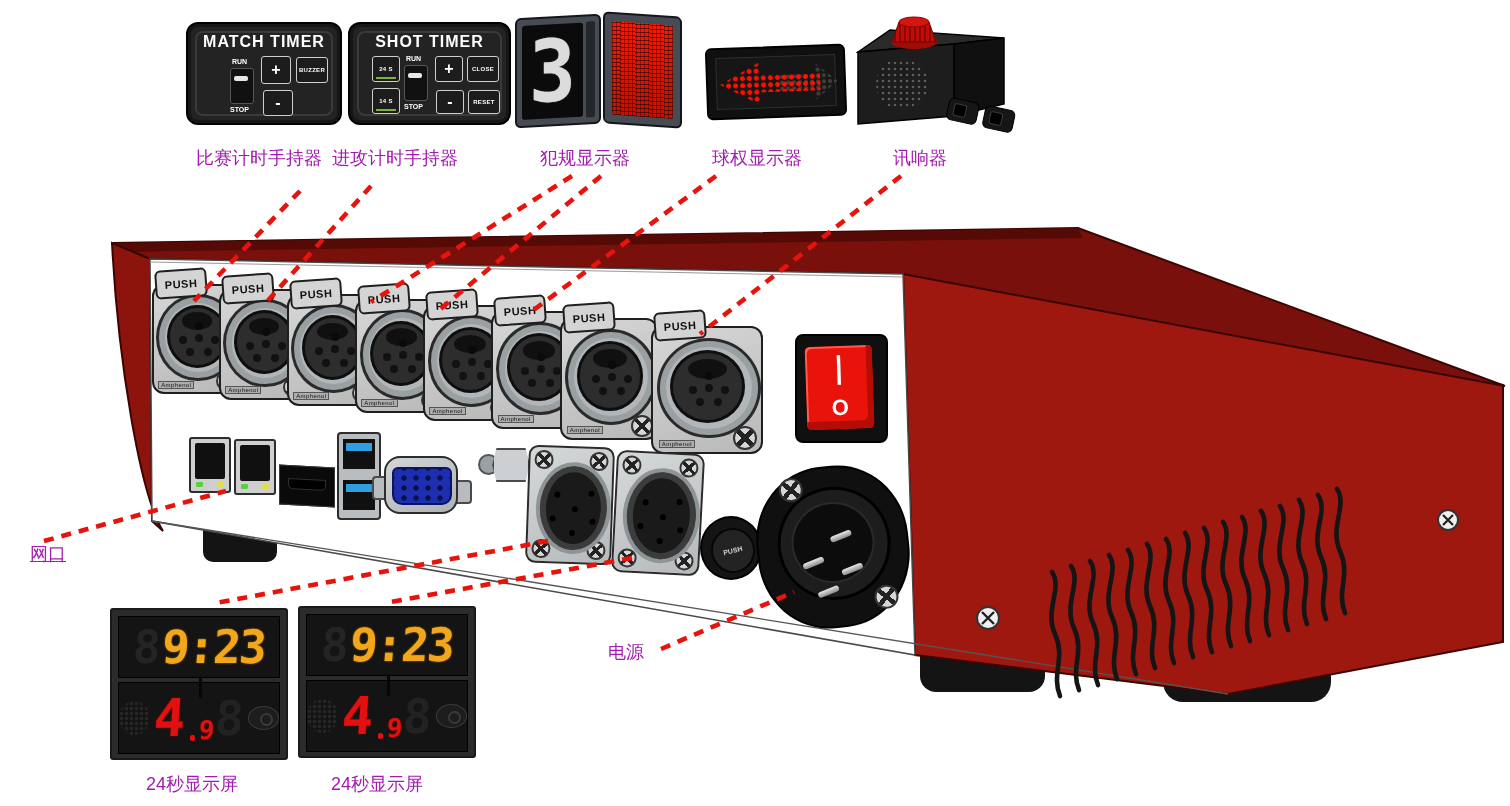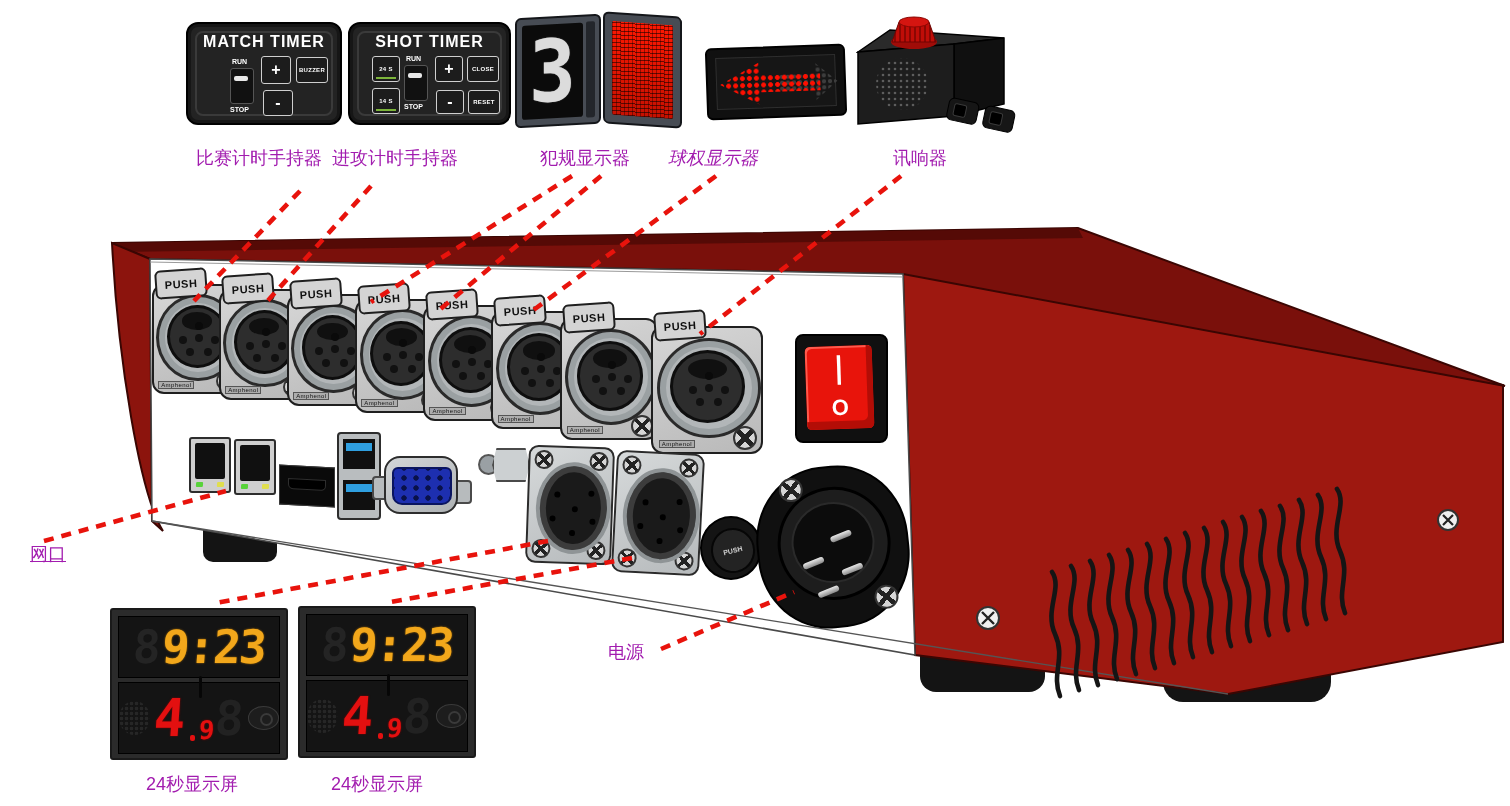--- a/index.html
+++ b/index.html
@@ -226,21 +226,21 @@
   <div class="comp foulB" style="left:603px;top:14px;width:79px;height:112px;">
     <div class="face"></div>
   </div>
   <div class="cap" style="left:540px;top:146px;">犯规显示器</div>
 
   <div class="comp poss" style="left:706px;top:46px;width:140px;height:72px;">
     <div class="face"></div>
     <div class="arrow ghost" style="left:52%;top:14px;width:44%;height:42px;"></div>
     <div class="arrow" style="left:10px;top:12px;width:76%;height:46px;"></div>
   </div>
-  <div class="cap" style="left:668px;top:146px;font-style:italic;">球权显示器</div>
+  <div class="cap" style="left:712px;top:146px;">球权显示器</div>
 
   <div class="comp" style="left:856px;top:12px;width:170px;height:122px;">
     <svg width="170" height="122" viewBox="0 0 170 122">
       <defs>
         <pattern id="grille" width="6" height="6" patternUnits="userSpaceOnUse">
           <circle cx="3" cy="3" r="1.3" fill="#5d5d5d"></circle>
         </pattern>
         <pattern id="ribs" width="5" height="8" patternUnits="userSpaceOnUse">
           <rect width="5" height="8" fill="#c00d08"></rect>
             <rect x="3" width="2" height="8" fill="#8c0703"></rect>

